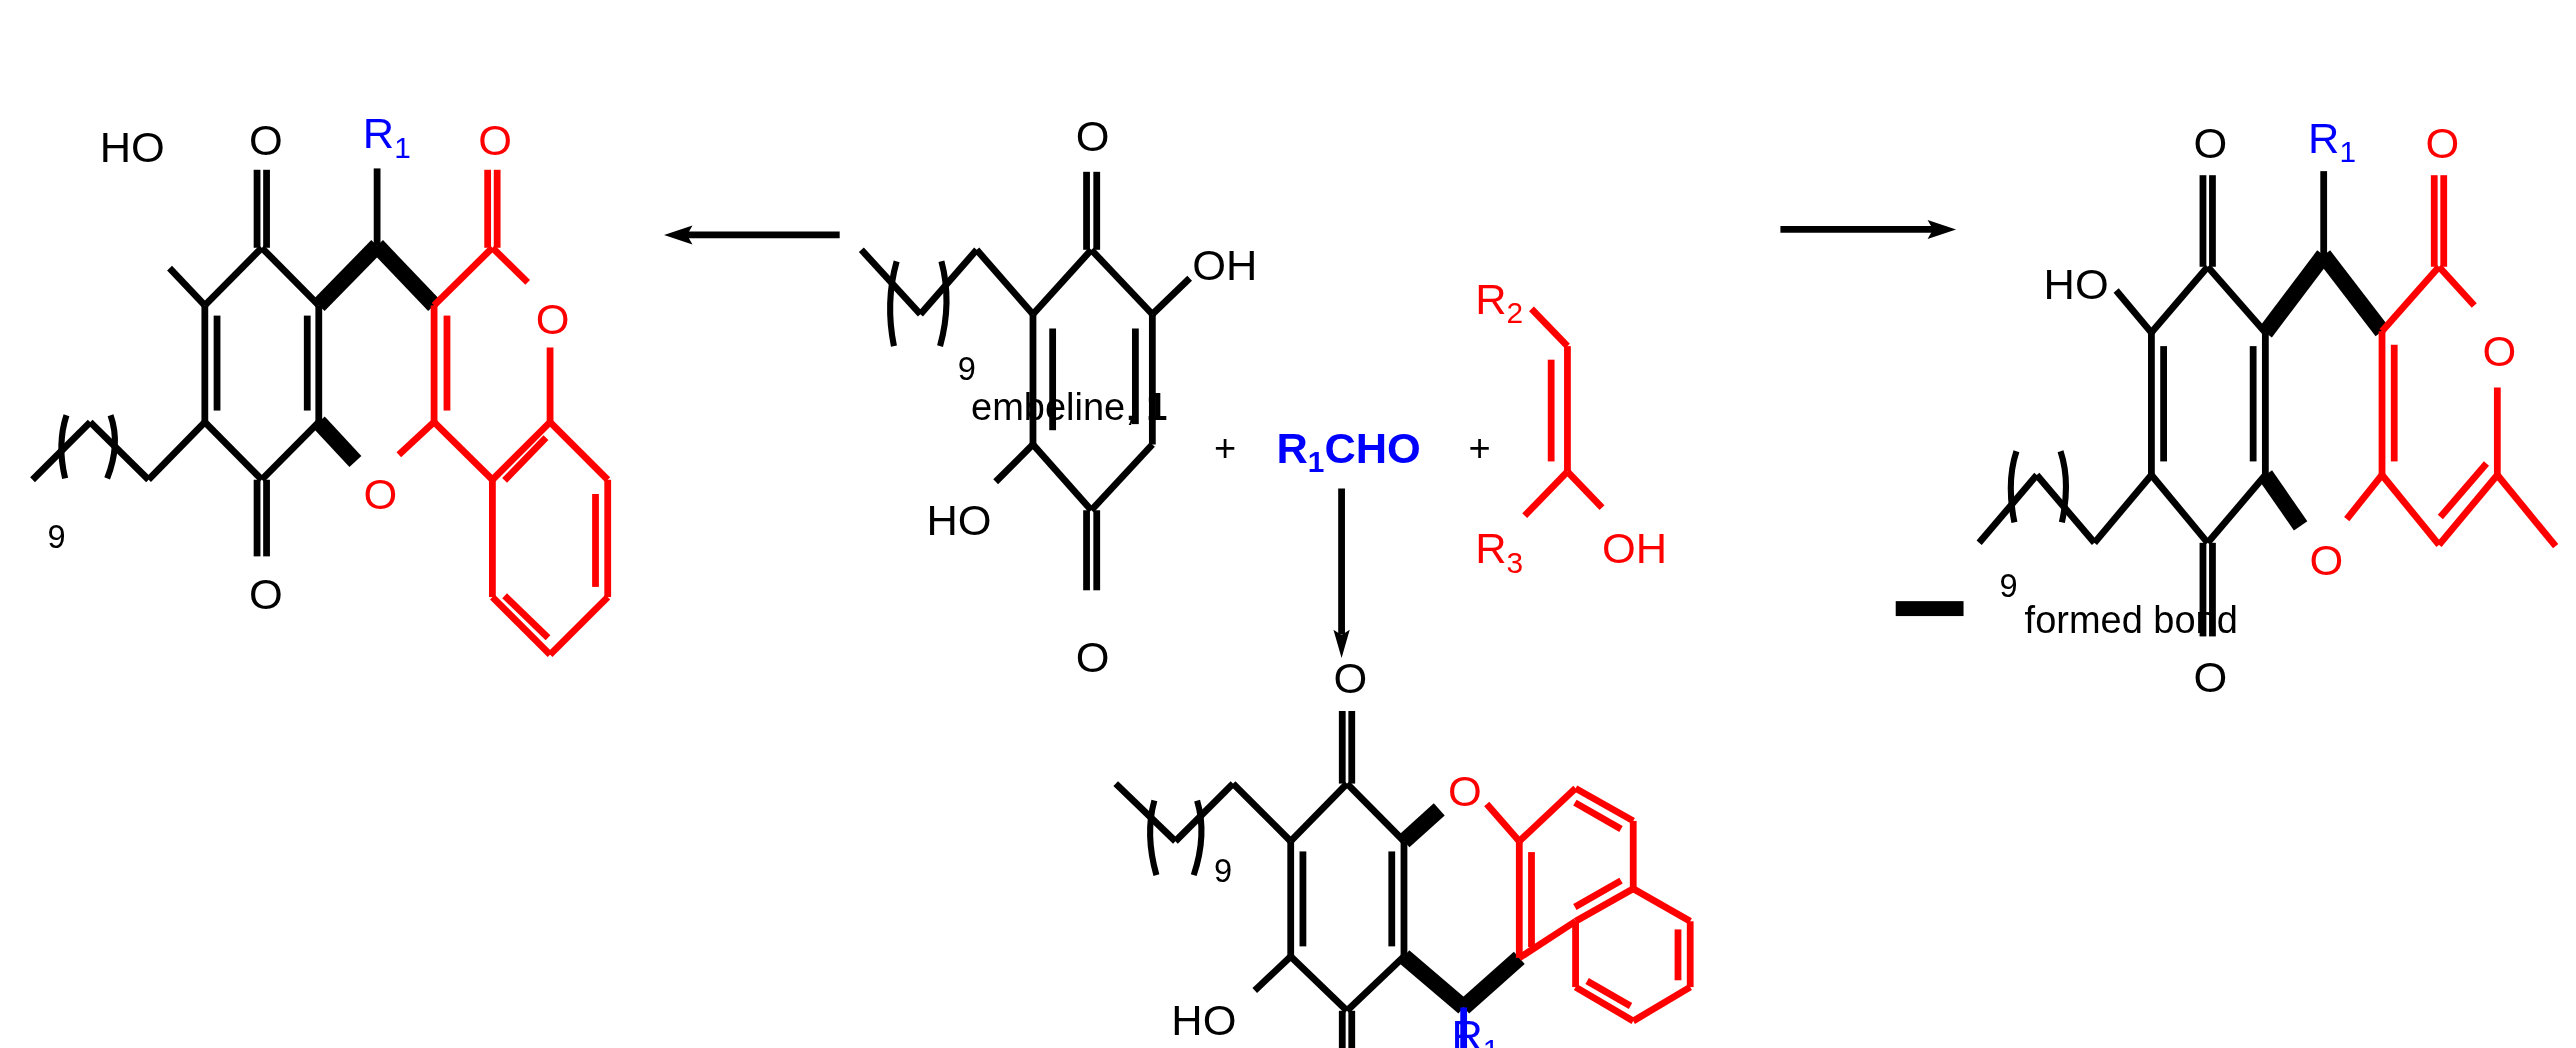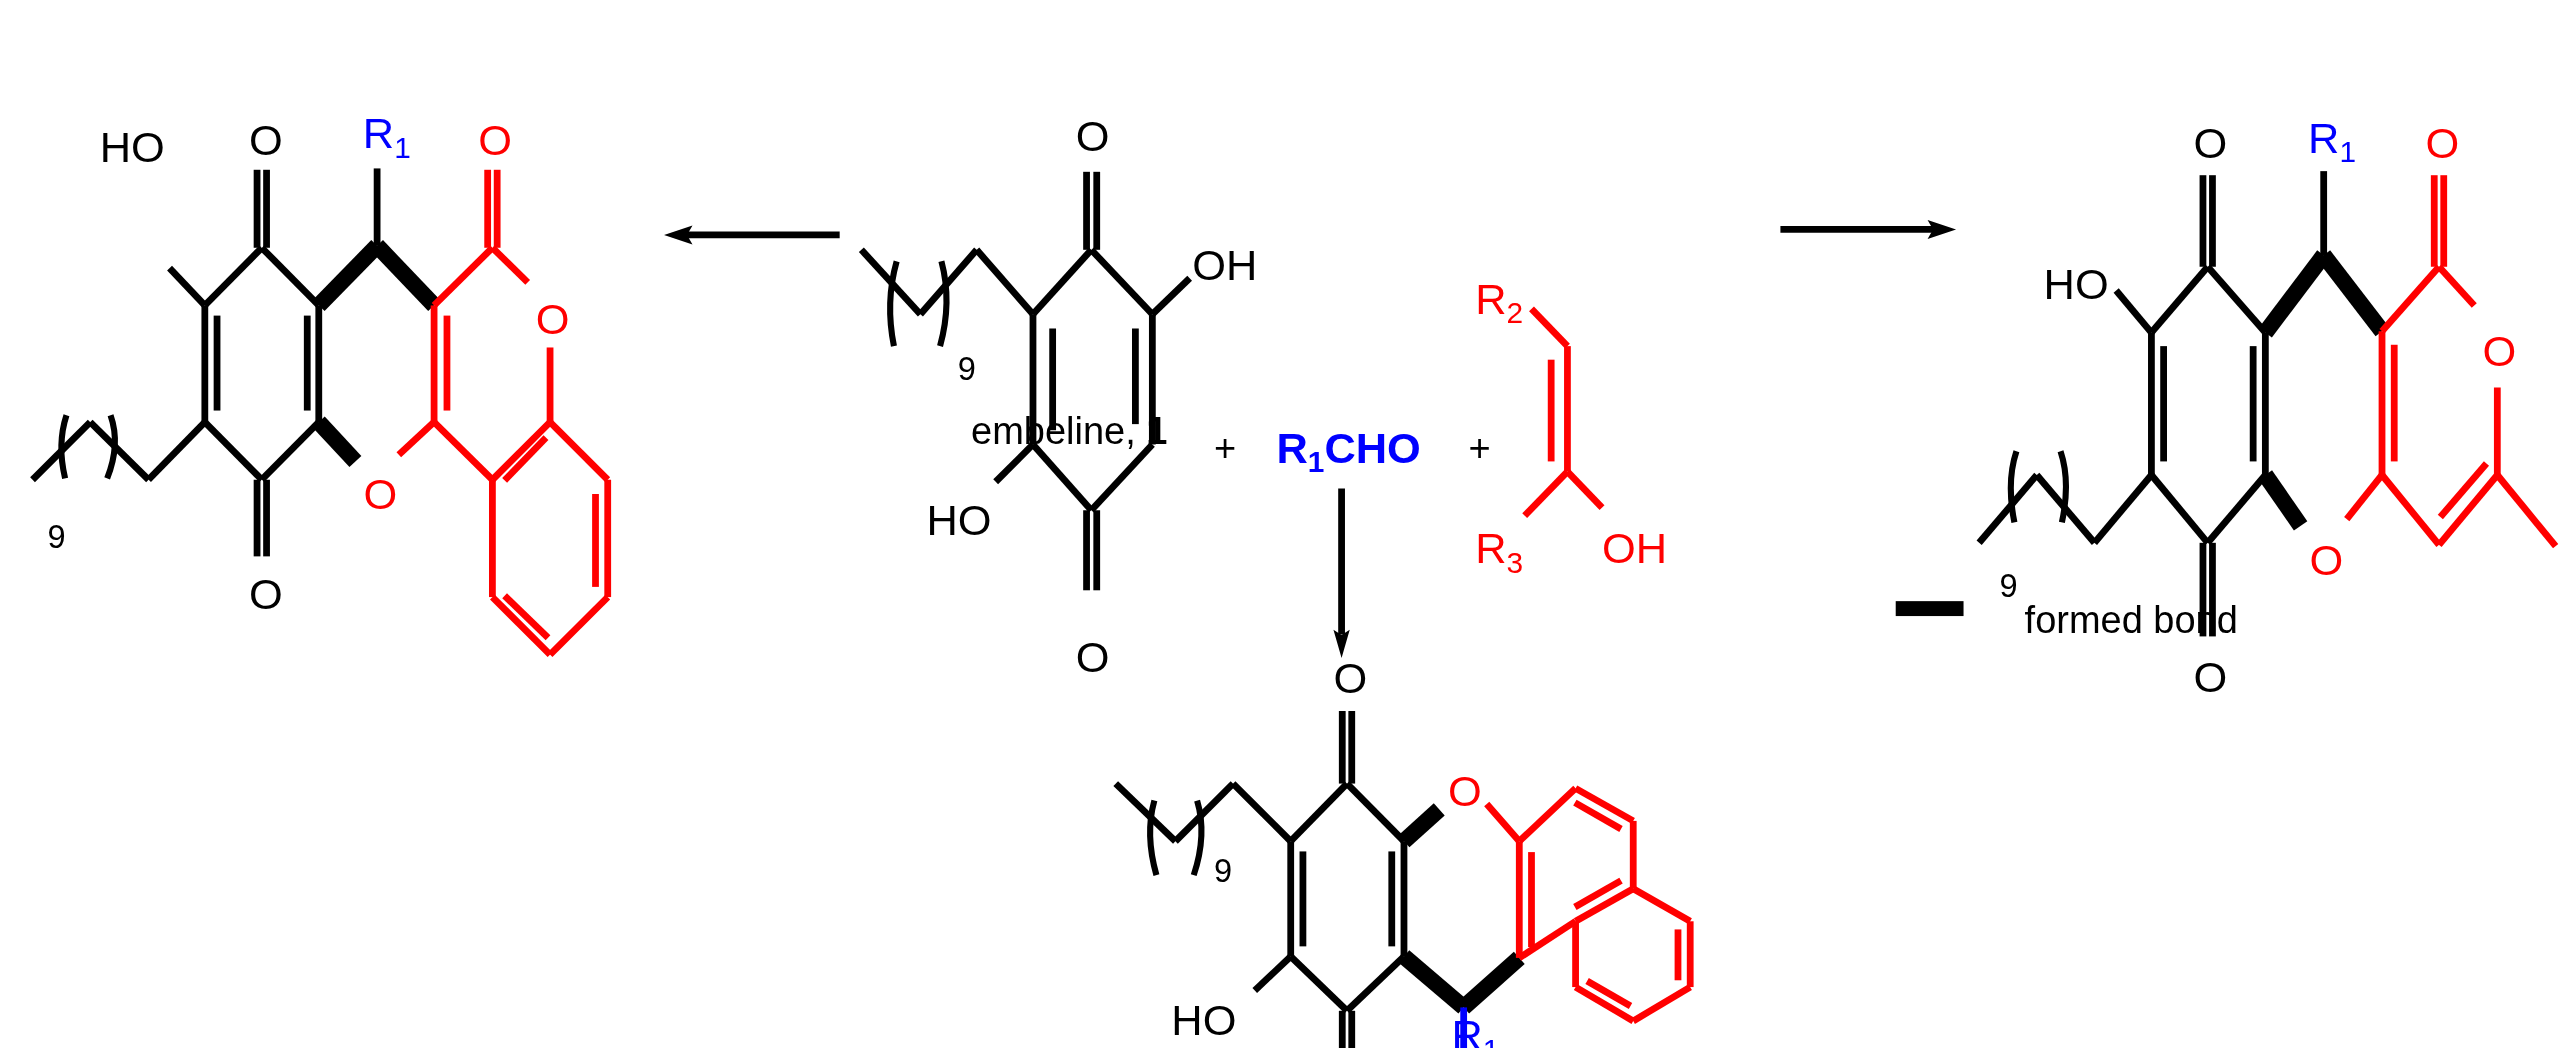--- a/index.html
+++ b/index.html
@@ -261,21 +261,21 @@
     <text class="atom red" x="2135" y="1188" data-name="bottom-ring-o">O</text>
     <text class="atom blue" x="2140" y="1548" data-name="bottom-r1"><tspan data-name="bottom-r1-letter">R</tspan><tspan class="sub" dy="14" data-name="bottom-r1-sub">1</tspan></text>
   </g>
 
   <g data-name="legend">
     <rect class="legend-bar" x="2795" y="886" width="100" height="22" data-name="formed-bond-swatch"></rect>
     <text class="label" x="2985" y="933" data-name="legend-label">formed bond</text>
   </g>
 </svg>
 
-<div data-name="embeline-caption-overlay" style="position:absolute; left:971px; top:410px; font-family:'Liberation Sans', sans-serif; font-size:38px; color:#000; white-space:nowrap;">
+<div data-name="embeline-caption-overlay" style="position:absolute; left:971px; top:386px; font-family:'Liberation Sans', sans-serif; font-size:38px; color:#000; white-space:nowrap;">
   <span data-name="embeline-caption-name-text">embeline,</span>
   <b data-name="embeline-caption-number">1</b>
 </div>
 
 <style>
   
   [data-name="embeline-caption-text"], [data-name="embeline-caption"] { display: none; }
 </style>
 
 

